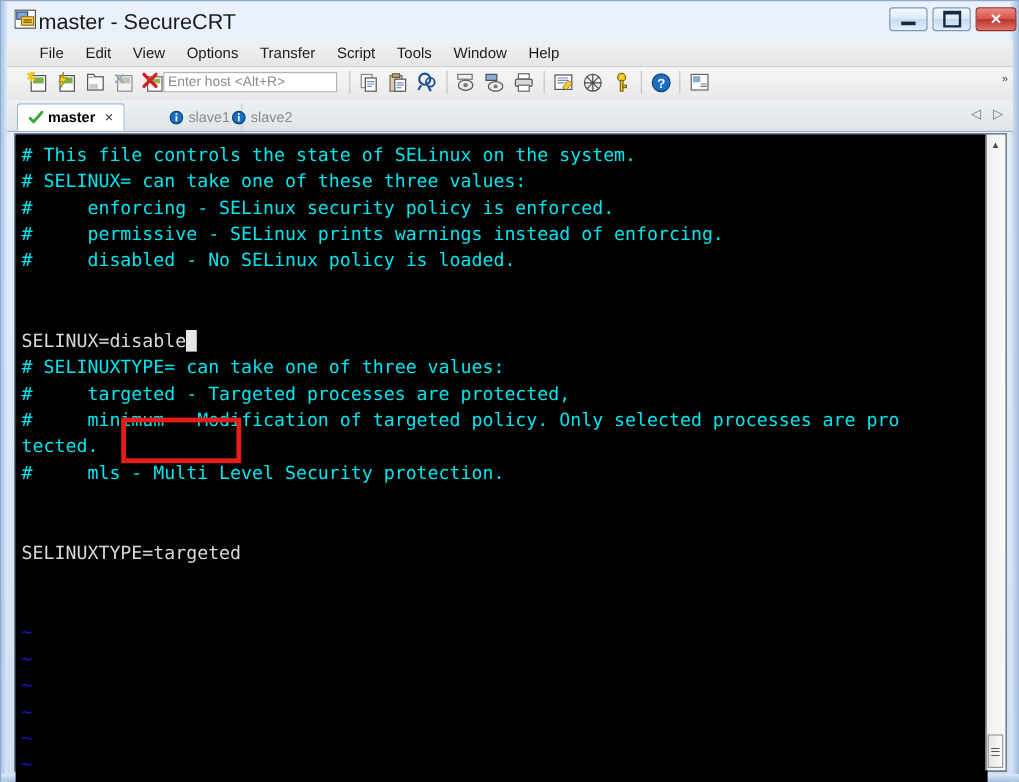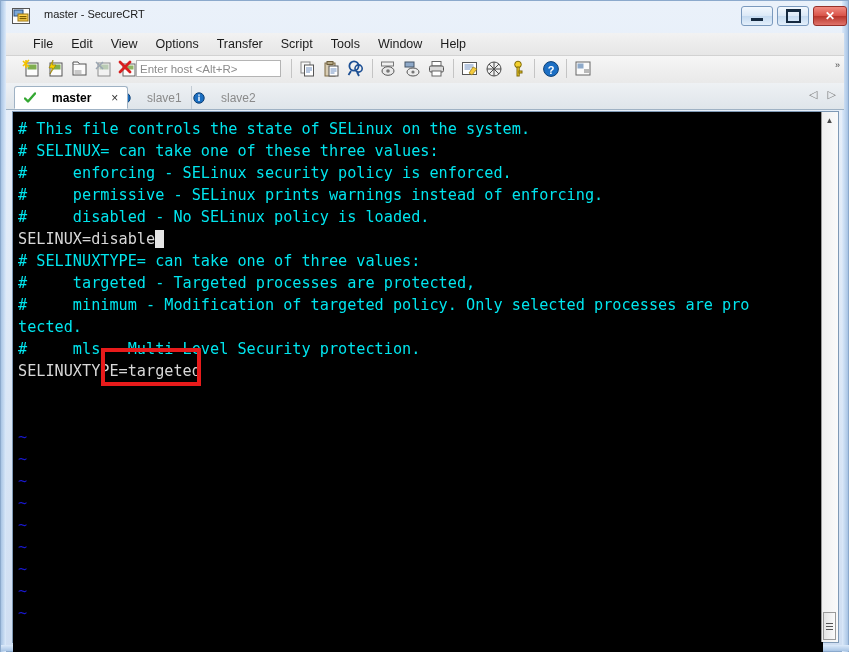--- a/index.html
+++ b/index.html
@@ -23,22 +23,22 @@
     background:linear-gradient(0deg,#a8c4e4,#dceafa);}
 
   
   #titlebar{
     position:absolute;left:5px;top:2px;width:838px;height:28px;
   }
   #title-icon{
     position:absolute;left:6px;top:4px;width:18px;height:18px;
   }
   #title-text{
-    position:absolute;left:38px;top:5px;
-    font-size:11px;color:#1a1a1a;
+    position:absolute;left:26px;top:5px;
+    font-size:18px;color:#1a1a1a;
     white-space:nowrap;
   }
   .winbtn{
     position:absolute;top:3px;width:32px;height:20px;
     border:1px solid #7a99bd;border-radius:3px;
     background:linear-gradient(180deg,#f3f8fd 0%,#dce9f7 48%,#c5daf0 52%,#e3effb 100%);
     box-sizing:border-box;cursor:pointer;
   }
   .winbtn .g{position:absolute;left:0;top:0;width:100%;height:100%;
     display:flex;align-items:center;justify-content:center;font-size:11px;color:#123;}
@@ -82,28 +82,28 @@
   }
 
   
   #tabbar{
     position:absolute;left:5px;top:82px;width:838px;height:26px;
     background:linear-gradient(180deg,#eef1f4,#dfe5ea);
     border-bottom:1px solid #9fb2c4;
   }
   .tab{
     position:absolute;top:3px;height:23px;box-sizing:border-box;
-    display:flex;align-items:center;gap:17px;padding:0 9px;
+    display:flex;align-items:center;gap:5px;padding:0 9px;
     font-size:12px;cursor:pointer;white-space:nowrap;
   }
   #tab-master{
     left:8px;background:#ffffff;border:1px solid #9fb2c4;border-bottom:1px solid #ffffff;
     border-radius:3px 3px 0 0;color:#000;font-weight:bold;z-index:3;
   }
-  #tab-slave1{left:104px;color:#8a8a8a;border-right:1px solid #c3ccd4;}
+  #tab-slave1{left:126px;color:#8a8a8a;border-right:1px solid #c3ccd4;}
   #tab-slave2{left:178px;color:#8a8a8a;}
   .tab-close{font-size:12px;color:#333;font-weight:normal;margin-left:3px;}
   .tabicon{width:11px;height:11px;display:inline-block;}
   #tab-arrows{position:absolute;right:8px;top:5px;display:flex;gap:10px;}
   .tabarrow{font-size:11px;color:#777;cursor:pointer;}
 
   
   #terminal-shell{
     position:absolute;left:11px;top:110px;width:827px;height:532px;
     background:#000;border:1px solid #7f99b5;box-sizing:border-box;
@@ -114,21 +114,21 @@
   }
   #screen{
     position:absolute;left:5px;top:4px;width:800px;
     font-family:"DejaVu Sans Mono","Liberation Mono",monospace;
     font-size:15.2px;line-height:22px;
     white-space:pre;
     color:#00e5ee;
   }
   .ln{height:22px;white-space:pre;}
   .c-cyan{color:#00e5ee;}
-  .c-white{color:#d8d8d8;}
+  .c-white{color:#d8d8d8;margin-top:45px;}
   .c-blue{color:#1818d0;}
   .cursor{background:#e6e6e6;color:#000;}
   #statusline{
     position:absolute;left:5px;bottom:8px;
     font-family:"DejaVu Sans Mono","Liberation Mono",monospace;
     font-size:11px;color:#ffffff;font-weight:bold;white-space:pre;
   }
   #watermark{
     position:absolute;right:22px;bottom:8px;
     font-size:15px;color:#b9b9b9;white-space:nowrap;opacity:.85;

